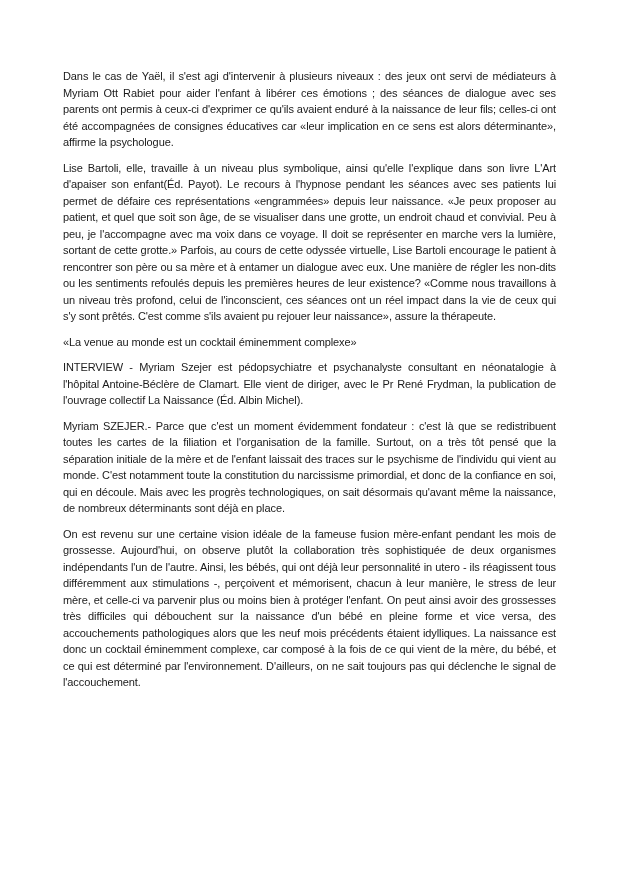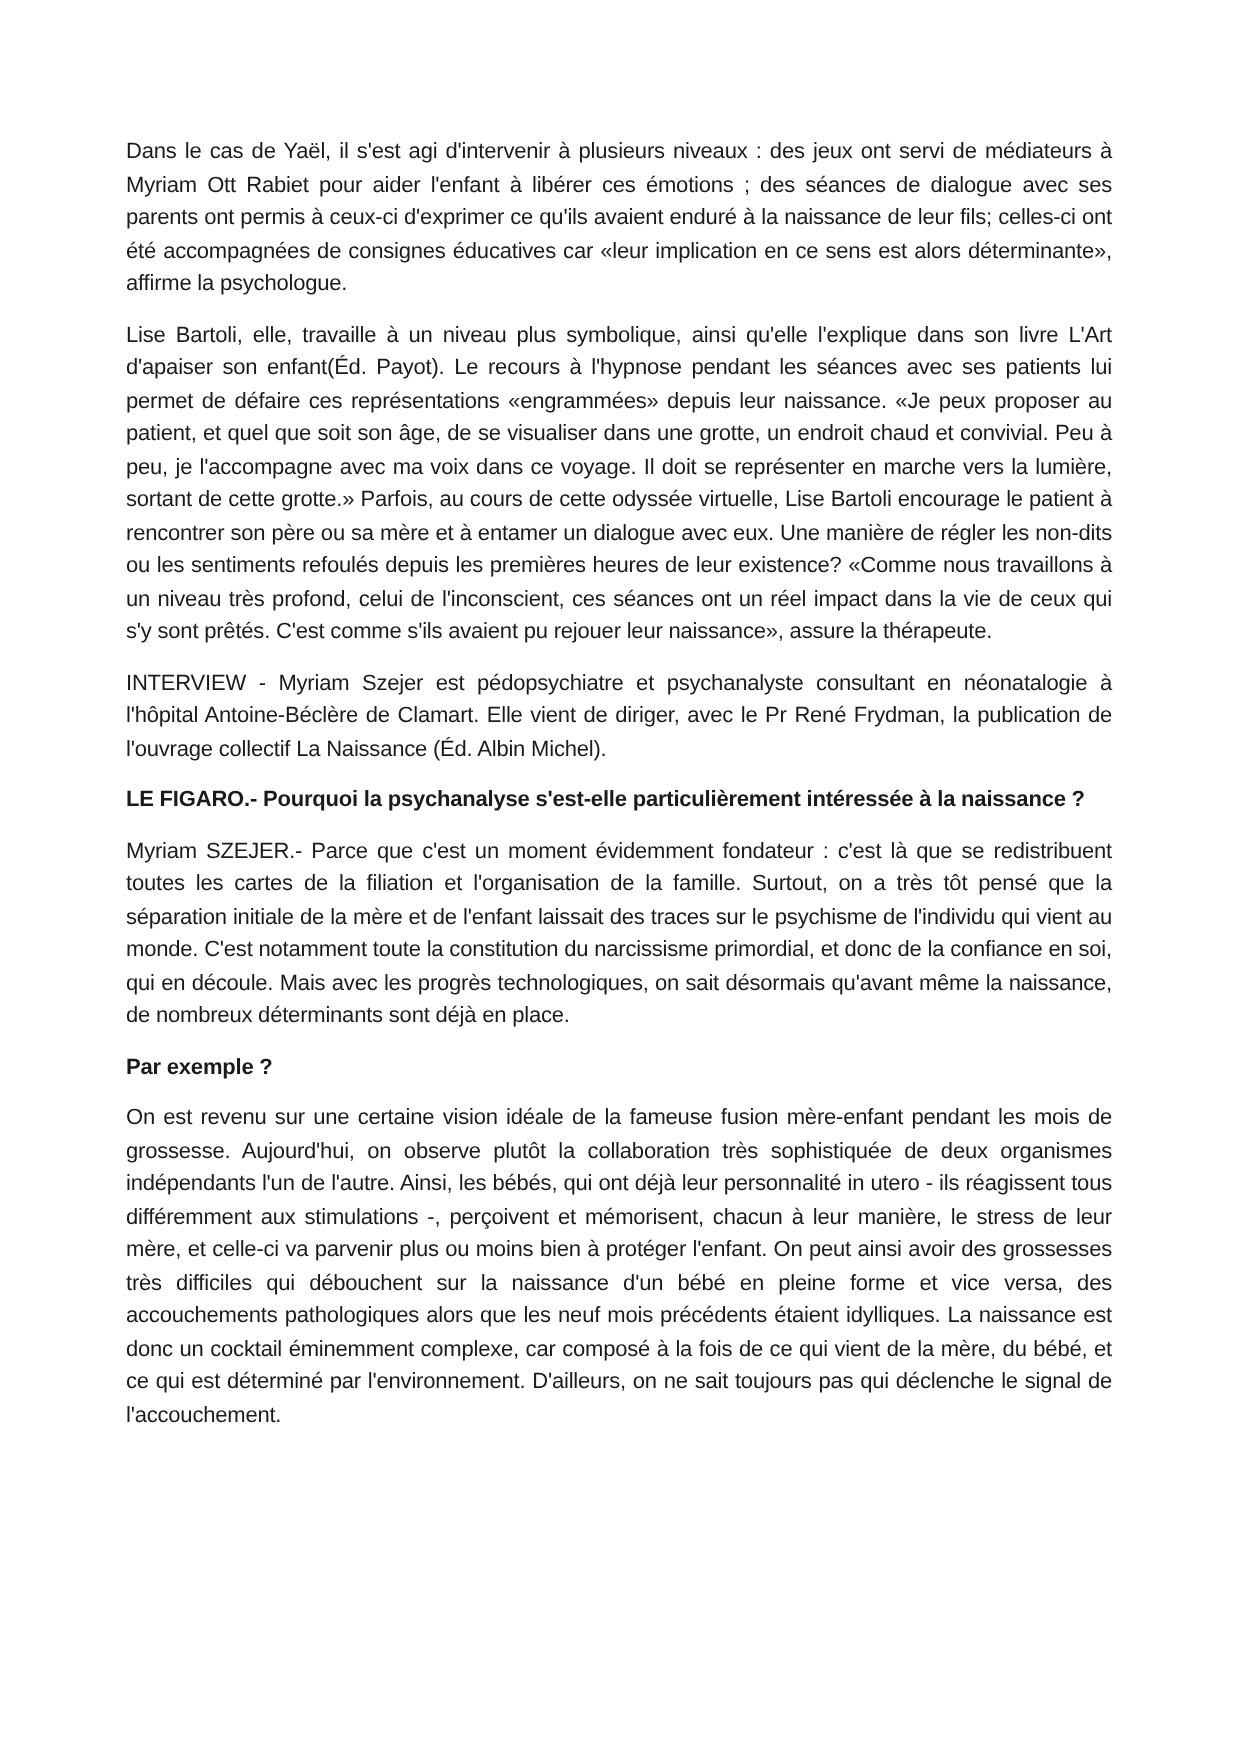--- a/index.html
+++ b/index.html
@@ -40,25 +40,24 @@
 </head>
 <body>
 
 <div class="page">
   <div class="content">
 
     <p>Dans le cas de Yaël, il s'est agi d'intervenir à plusieurs niveaux : des jeux ont servi de médiateurs à Myriam Ott Rabiet pour aider l'enfant à libérer ces émotions ; des séances de dialogue avec ses parents ont permis à ceux-ci d'exprimer ce qu'ils avaient enduré à la naissance de leur fils; celles-ci ont été accompagnées de consignes éducatives car «leur implication en ce sens est alors déterminante», affirme la psychologue.</p>
 
     <p>Lise Bartoli, elle, travaille à un niveau plus symbolique, ainsi qu'elle l'explique dans son livre L'Art d'apaiser son enfant(Éd. Payot). Le recours à l'hypnose pendant les séances avec ses patients lui permet de défaire ces représentations «engrammées» depuis leur naissance. «Je peux proposer au patient, et quel que soit son âge, de se visualiser dans une grotte, un endroit chaud et convivial. Peu à peu, je l'accompagne avec ma voix dans ce voyage. Il doit se représenter en marche vers la lumière, sortant de cette grotte.» Parfois, au cours de cette odyssée virtuelle, Lise Bartoli encourage le patient à rencontrer son père ou sa mère et à entamer un dialogue avec eux. Une manière de régler les non-dits ou les sentiments refoulés depuis les premières heures de leur existence? «Comme nous travaillons à un niveau très profond, celui de l'inconscient, ces séances ont un réel impact dans la vie de ceux qui s'y sont prêtés. C'est comme s'ils avaient pu rejouer leur naissance», assure la thérapeute.</p>
 
+    <p>«La venue au monde est un cocktail éminemment complexe»</p>
 
     <p><span class="lead-bold">INTERVIEW</span><span> - Myriam Szejer est pédopsychiatre et psychanalyste consultant en néonatalogie à l'hôpital Antoine-Béclère de Clamart. Elle vient de diriger, avec le Pr René Frydman, la publication de l'ouvrage collectif La Naissance (Éd. Albin Michel).</span></p>
 
-    <p class="bold">LE FIGARO.- Pourquoi la psychanalyse s'est-elle particulièrement intéressée à la naissance ?</p>
 
     <p>Myriam SZEJER.- Parce que c'est un moment évidemment fondateur : c'est là que se redistribuent toutes les cartes de la filiation et l'organisation de la famille. Surtout, on a très tôt pensé que la séparation initiale de la mère et de l'enfant laissait des traces sur le psychisme de l'individu qui vient au monde. C'est notamment toute la constitution du narcissisme primordial, et donc de la confiance en soi, qui en découle. Mais avec les progrès technologiques, on sait désormais qu'avant même la naissance, de nombreux déterminants sont déjà en place.</p>
 
-    <p class="bold">Par exemple ?</p>
 
     <p>On est revenu sur une certaine vision idéale de la fameuse fusion mère-enfant pendant les mois de grossesse. Aujourd'hui, on observe plutôt la collaboration très sophistiquée de deux organismes indépendants l'un de l'autre. Ainsi, les bébés, qui ont déjà leur personnalité in utero - ils réagissent tous différemment aux stimulations -, perçoivent et mémorisent, chacun à leur manière, le stress de leur mère, et celle-ci va parvenir plus ou moins bien à protéger l'enfant. On peut ainsi avoir des grossesses très difficiles qui débouchent sur la naissance d'un bébé en pleine forme et vice versa, des accouchements pathologiques alors que les neuf mois précédents étaient idylliques. La naissance est donc un cocktail éminemment complexe, car composé à la fois de ce qui vient de la mère, du bébé, et ce qui est déterminé par l'environnement. D'ailleurs, on ne sait toujours pas qui déclenche le signal de l'accouchement.</p>
 
   </div>
 </div>
 
 </body></html>

